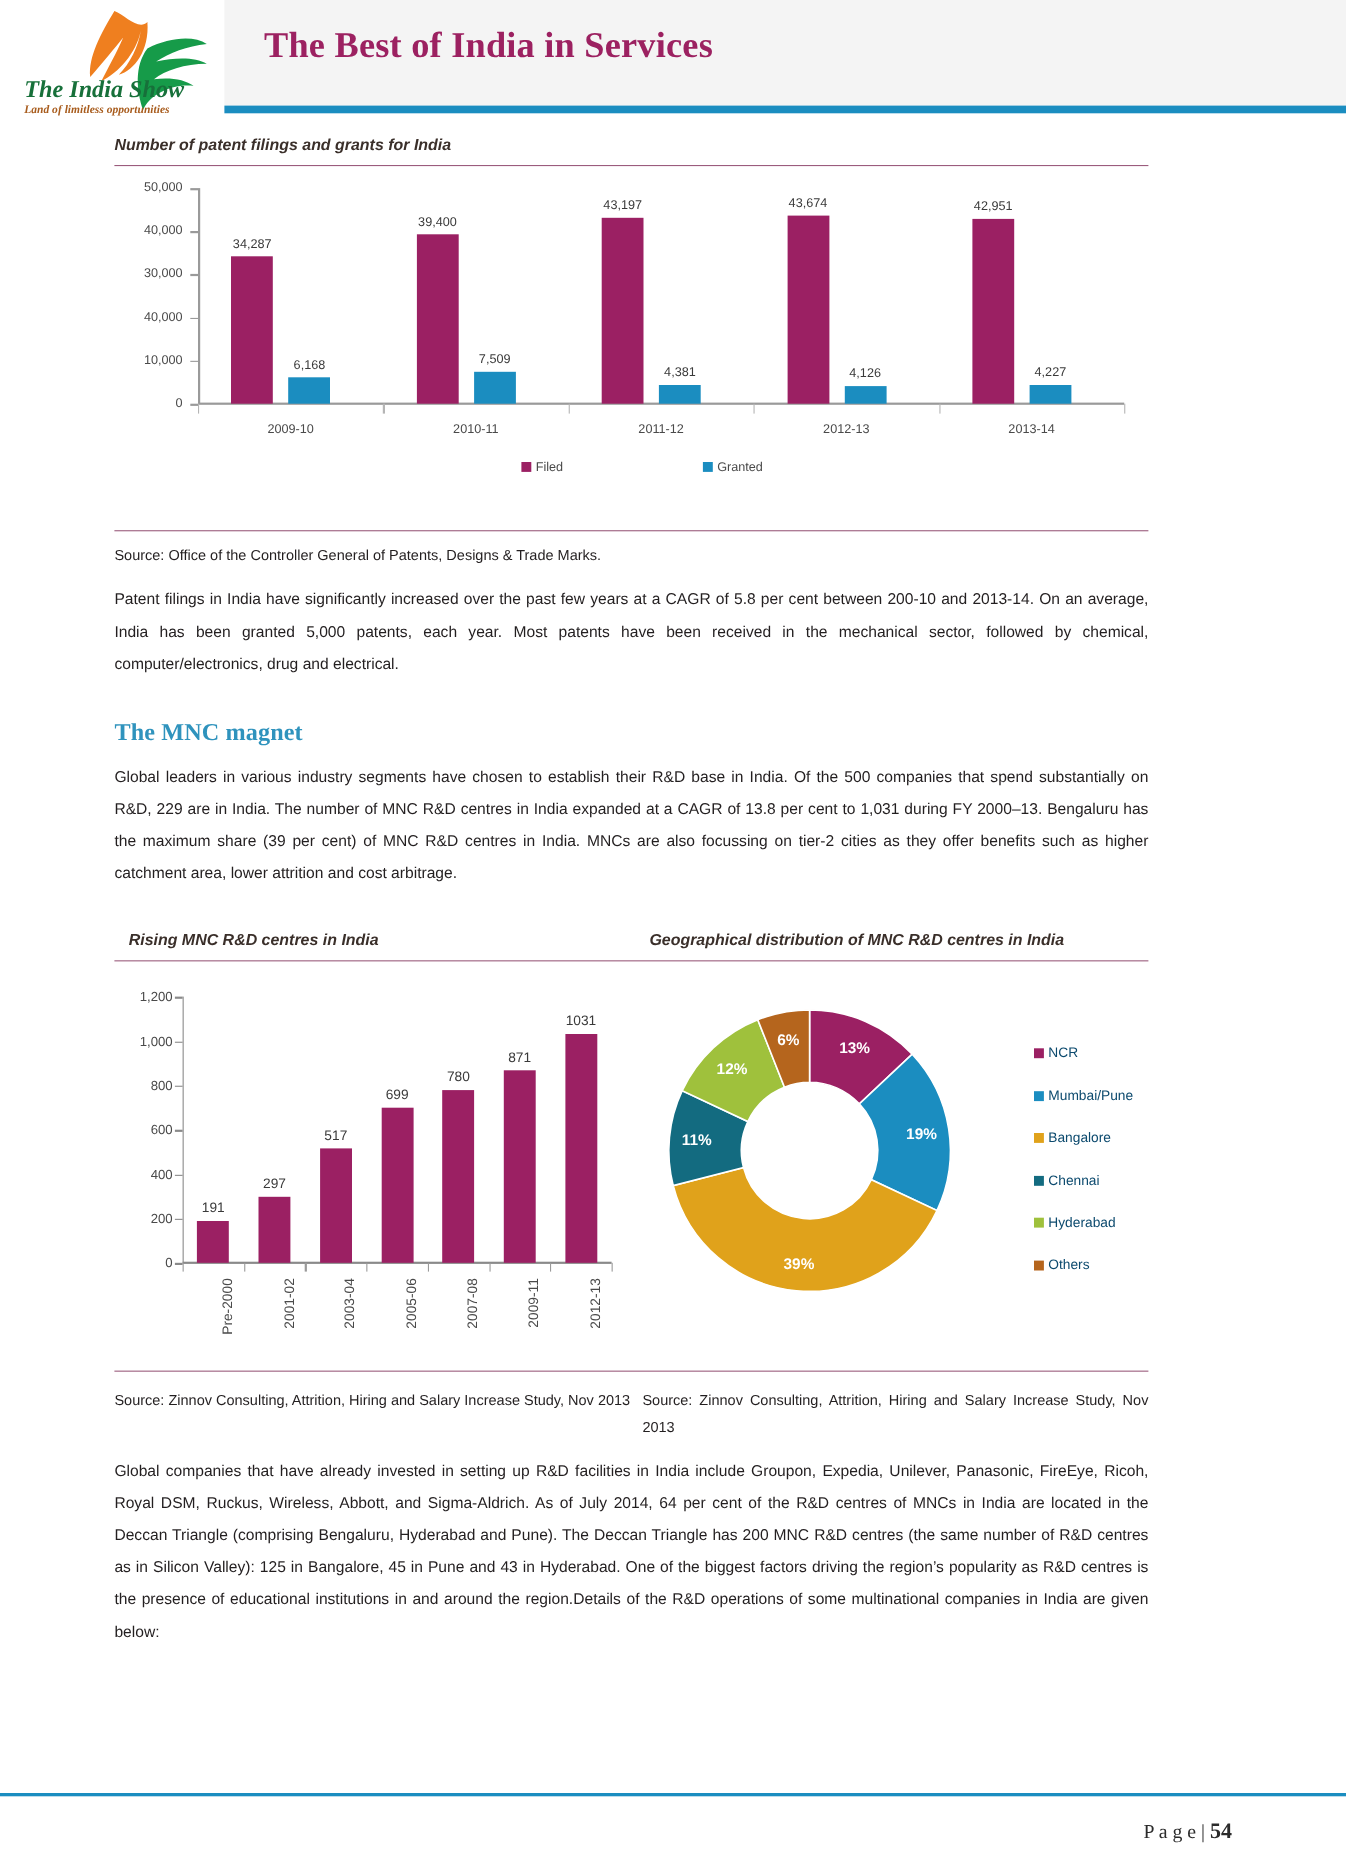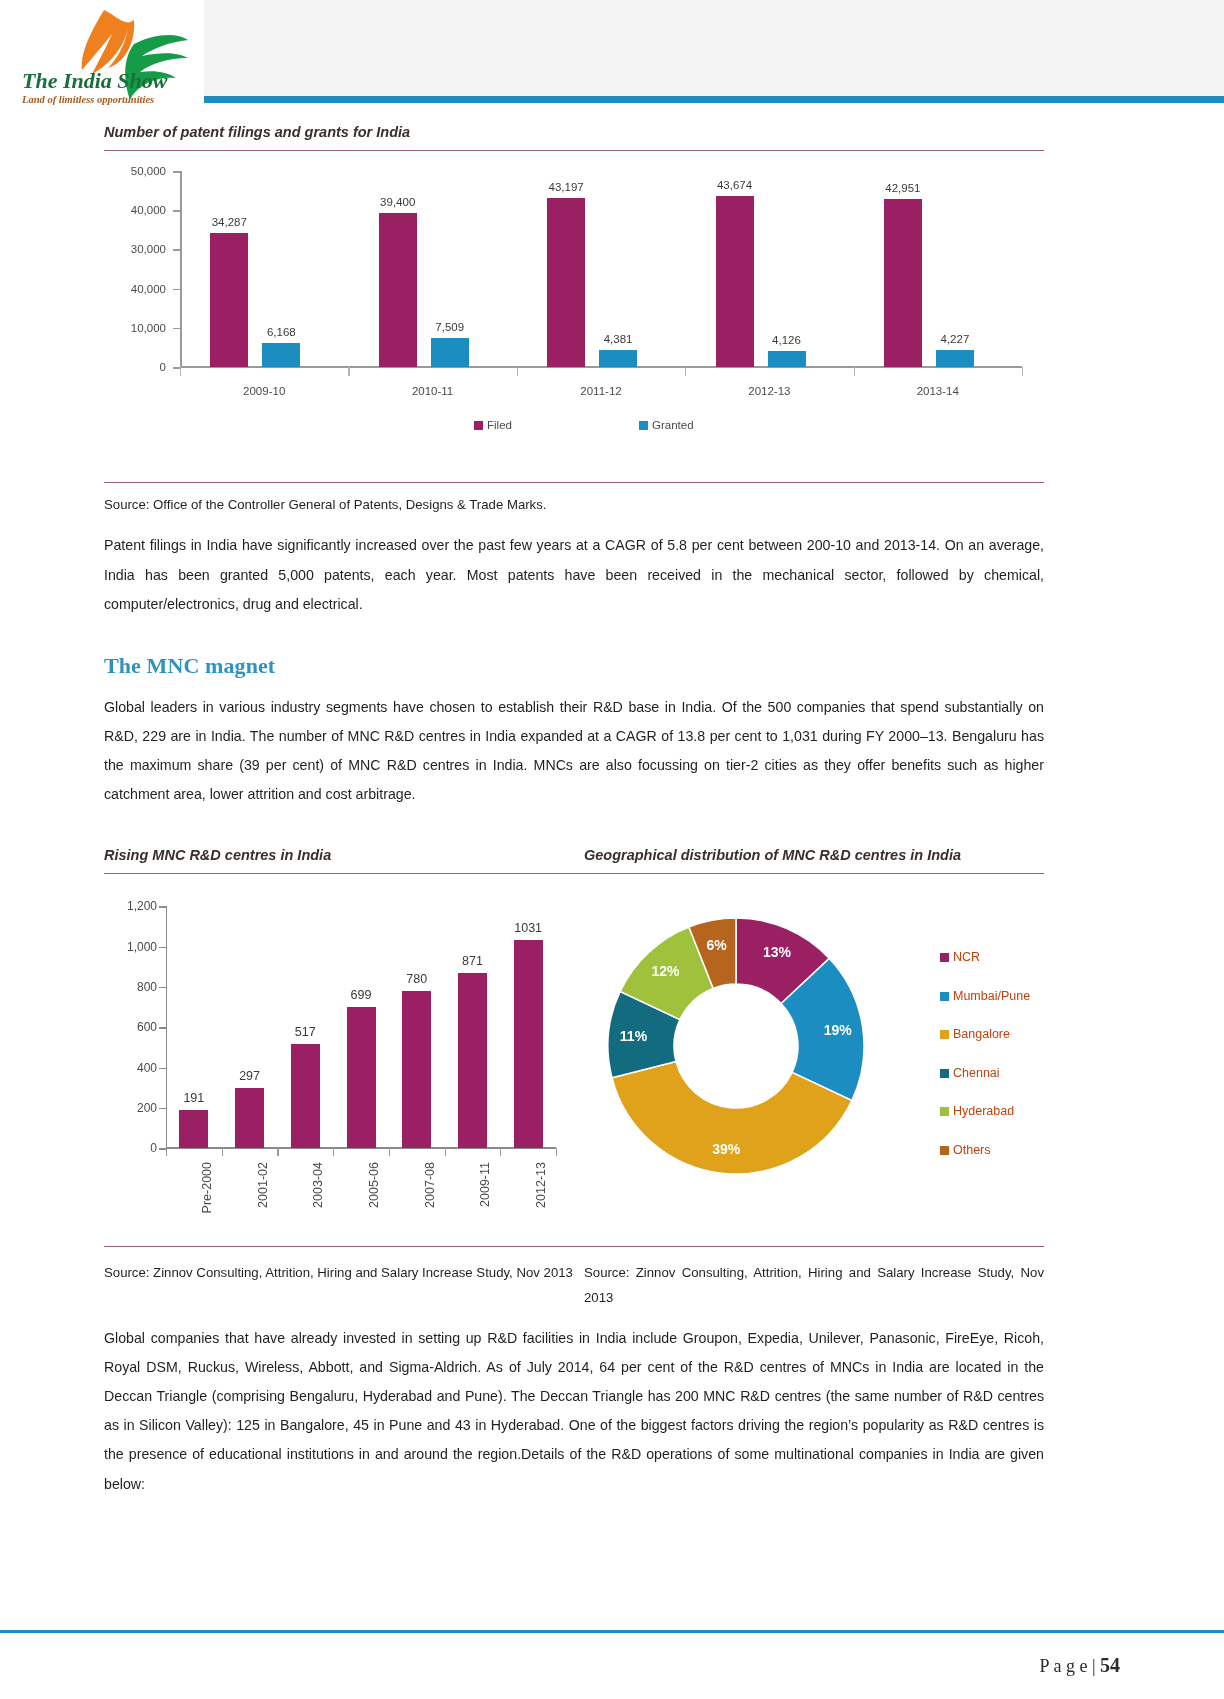--- a/index.html
+++ b/index.html
@@ -89,21 +89,21 @@
     text-align:justify; margin:14px 0 0 0;
   }
   p.source {
     font-size:13.2px; line-height:1.85; color:#231f20; margin:10px 0 0 0;
   }
 
   
   .two-col { display:flex; margin-top:22px; }
   .col-left { width:480px; }
   .col-right { width:460px; }
-  .fig-head-row { display:flex; margin-top:24px; }
+  .fig-head-row { display:flex; margin-top:24px;margin-left:13px; }
   .fig-head-row .col-left, .fig-head-row .col-right { }
 
   
   .chart2-wrap { position:relative; height:340px; width:480px; }
   .c2-ylabels { position:absolute; left:0; top:0; width:62px; height:252px; }
   .c2-ylabels div {
     position:absolute; right:9px; font-size:12px; color:#4a4a4a;
     transform:translateY(-50%); white-space:nowrap;
   }
   .c2-axis-v { position:absolute; left:62px; top:10px; width:1.4px; height:242px; background:#8a8a8a; }
@@ -124,21 +124,21 @@
   
   .donut-wrap { position:relative; height:340px; width:460px; }
   .donut { position:absolute; left:16px; top:14px; width:272px; height:272px; }
   .donut svg { display:block; }
   .donut-label {
     position:absolute; font-size:14px; font-weight:bold; color:#ffffff;
     transform:translate(-50%,-50%); white-space:nowrap;
   }
   .donut-legend { position:absolute; left:320px; top:54px; }
   .donut-legend .item {
-    font-size:12.5px; color:#c2410c; margin-bottom:24.5px; white-space:nowrap;padding-left:36px;
+    font-size:12.5px; color:#0c4a6e; margin-bottom:24.5px; white-space:nowrap;padding-left:36px;
   }
 
   .sources-row { display:flex; margin-top:14px; }
   .sources-row .col-left { width:480px; padding-right:10px; }
   .sources-row .col-right { width:460px; }
   .sources-row p { font-size:13.2px; line-height:1.85; margin:0; text-align:justify; }
 
   
   .footer-rule {
     position:absolute; left:0; right:0; bottom:66px; height:3px; background:#1b8dc0;
@@ -158,20 +158,21 @@
 
   <div class="logo">
     <svg width="190" height="108" viewBox="0 0 190 108">
       <path d="M96 6 C 84 26, 72 48, 74 66 C 86 52, 96 40, 104 30 C 98 44, 90 58, 84 70 C 100 62, 116 44, 120 24 C 118 38, 110 54, 100 64 C 114 60, 128 42, 126 16 C 118 24, 106 10, 96 6 Z" fill="#ef7f1f"></path>
       <path d="M126 40 C 146 30, 168 28, 180 36 C 162 38, 146 44, 134 52 C 152 48, 170 48, 180 54 C 160 54, 142 60, 132 68 C 146 66, 160 68, 168 74 C 148 72, 128 82, 122 96 C 116 78, 114 56, 126 40 Z" fill="#169b49"></path>
       <text x="14" y="84" font-family="Liberation Serif, serif" font-size="22" font-weight="bold" font-style="italic" fill="#17703a">The India Show</text>
       <text x="14" y="99" font-family="Liberation Serif, serif" font-size="10.5" font-style="italic" font-weight="bold" fill="#a85c1d">Land of limitless opportunities</text>
     </svg>
   </div>
 
+  <div class="header-title">The Best of India in Services</div>
 </div>
 
 <div class="page">
   <div class="content">
 
 
     <h3 class="fig-title">Number of patent filings and grants for India</h3>
 
     <hr class="hr-maroon">
 

